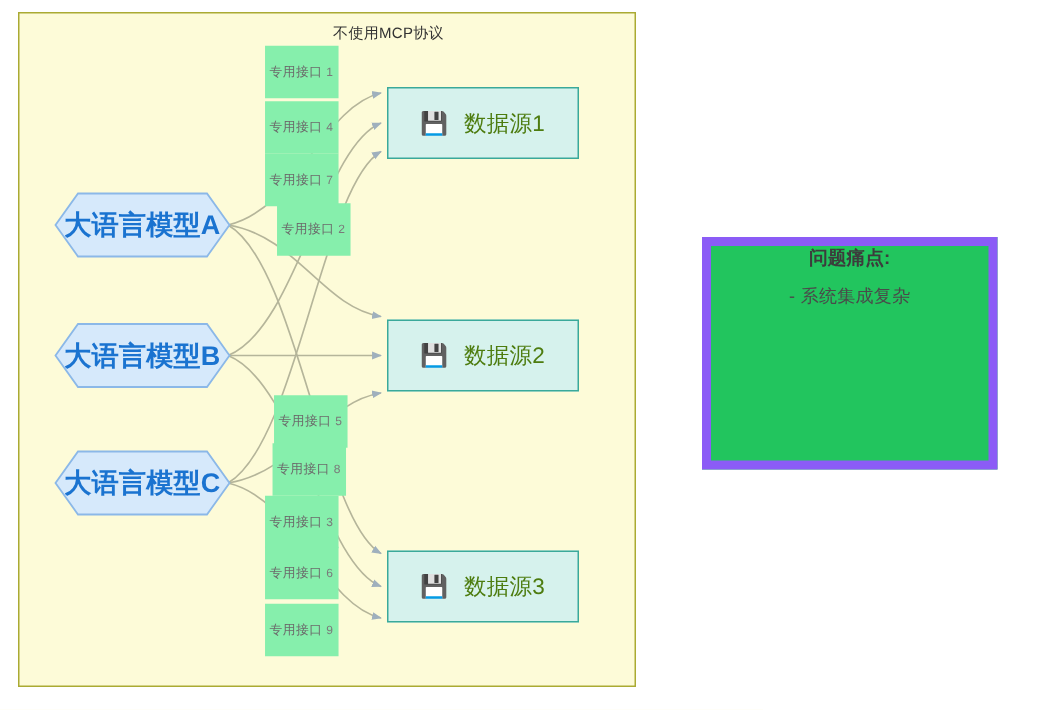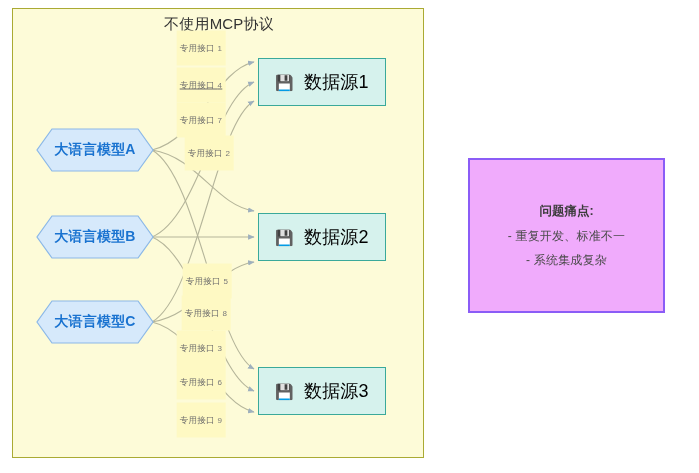--- a/index.html
+++ b/index.html
@@ -29,44 +29,45 @@
     background: #fdfbd8;
     border: 1px solid #aaaa33;
     box-sizing: border-box;
   }
   .cluster-title {
     position: absolute;
     left: 0;
     top: 6px;
     width: 412px;
     text-align: center;
-    font-size: 15px;
+    font-size: 10px;
     color: #333333;
     letter-spacing: 0.2px;
+    padding-left: 40px;
   }
 
   
   #edges {
     position: absolute;
     left: 0;
     top: 0;
     width: 699px;
     height: 473px;
     pointer-events: none;
   }
   .edge-path {
     fill: none;
     stroke: #b5b59a;
     stroke-width: 1.1;
   }
 
   
   .edge-label {
     position: absolute;
-    background: #fef9c3;
+    background: #86efac;
     color: #6b6b6b;
     font-size: 8.5px;
     line-height: 11px;
     padding: 12px 3px;
     white-space: nowrap;
     transform: translate(-50%, -50%);
     letter-spacing: 0.3px;
   }
   .edge-label .num {
     font-size: 8px;
@@ -88,21 +89,21 @@
   }
   .hexnode .hexlabel {
     position: absolute;
     left: 0;
     top: 0;
     width: 118px;
     height: 44px;
     display: flex;
     align-items: center;
     justify-content: center;
-    font-size: 14px;
+    font-size: 18px;
     font-weight: bold;
     color: #1a73d0;
     letter-spacing: 0.2px;
   }
 
   
   .dsnode {
     position: absolute;
     width: 128px;
     height: 48px;
@@ -113,39 +114,39 @@
     align-items: center;
     justify-content: center;
     gap: 10px;
     transform: translate(-50%, -50%);
   }
   .dsnode .ds-icon {
     font-size: 15px;
     line-height: 1;
   }
   .dsnode .ds-label {
-    font-size: 18px;
-    color: #000000;
+    font-size: 15px;
+    color: #4d7c0f;
     letter-spacing: 0.2px;
   }
 
   
   .infopanel {
     position: absolute;
     left: 468px;
     top: 158px;
     width: 197px;
     height: 155px;
-    background: #f0abfc;
-    border: 2px solid #8b5cf6;
+    background: #22c55e;
+    border: 6px solid #8b5cf6;
     box-sizing: border-box;
     display: flex;
     flex-direction: column;
     align-items: center;
-    justify-content: center;
+    justify-content: flex-start;
     gap: 7px;
   }
   .infopanel .info-title {
     font-size: 12.5px;
     font-weight: bold;
     color: #3c3c3c;
     margin-bottom: 1px;
   }
   .infopanel .info-line {
     font-size: 12px;
@@ -190,21 +191,21 @@
         <path class="edge-path" d="M 152 322 C 197.9 295.48, 215.24 123.1, 254 101" marker-end="url(#arrow)"></path>
         <path class="edge-path" d="M 152 322 C 197.9 314.8, 215.24 268, 254 262" marker-end="url(#arrow)"></path>
         <path class="edge-path" d="M 152 322 C 197.9 332.8, 215.24 403, 254 412" marker-end="url(#arrow)"></path>
       </g>
   </svg>
 
   <div id="edge-labels">
       <div class="edge-label" style="left: 201px; top: 48px;"><span>专用接口 </span><span class="num">1</span></div>
       <div class="edge-label" style="left: 209px; top: 153px;"><span>专用接口 </span><span class="num">2</span></div>
       <div class="edge-label" style="left: 201px; top: 348px;"><span>专用接口 </span><span class="num">3</span></div>
-      <div class="edge-label" style="left: 201px; top: 85px; text-decoration: underline;"><span>专用接口 </span><span class="num">4</span></div>
+      <div class="edge-label" style="left: 201px; top: 85px;"><span>专用接口 </span><span class="num">4</span></div>
       <div class="edge-label" style="left: 207px; top: 237px; margin-top: 44px;"><span>专用接口 </span><span class="num">5</span></div>
       <div class="edge-label" style="left: 201px; top: 382px;"><span>专用接口 </span><span class="num">6</span></div>
       <div class="edge-label" style="left: 201px; top: 120px;"><span>专用接口 </span><span class="num">7</span></div>
       <div class="edge-label" style="left: 206px; top: 313px;"><span>专用接口 </span><span class="num">8</span></div>
       <div class="edge-label" style="left: 201px; top: 420px;"><span>专用接口 </span><span class="num">9</span></div>
     </div>
 
   <div id="llm-layer">
       <div class="hexnode" style="left: 95px; top: 150px;">
         <svg width="118" height="44">
@@ -236,18 +237,17 @@
         <span class="ds-label">数据源2</span>
       </div>
       <div class="dsnode" style="left: 322px; top: 391px;">
         <span class="ds-icon">💾</span>
         <span class="ds-label">数据源3</span>
       </div>
     </div>
 
   <div class="infopanel">
     <div class="info-title">问题痛点:</div>
-    <div class="info-line">- 重复开发、标准不一</div>
     <div class="info-line">- 系统集成复杂</div>
   </div>
 
 
 </div>
 
 </body></html>

